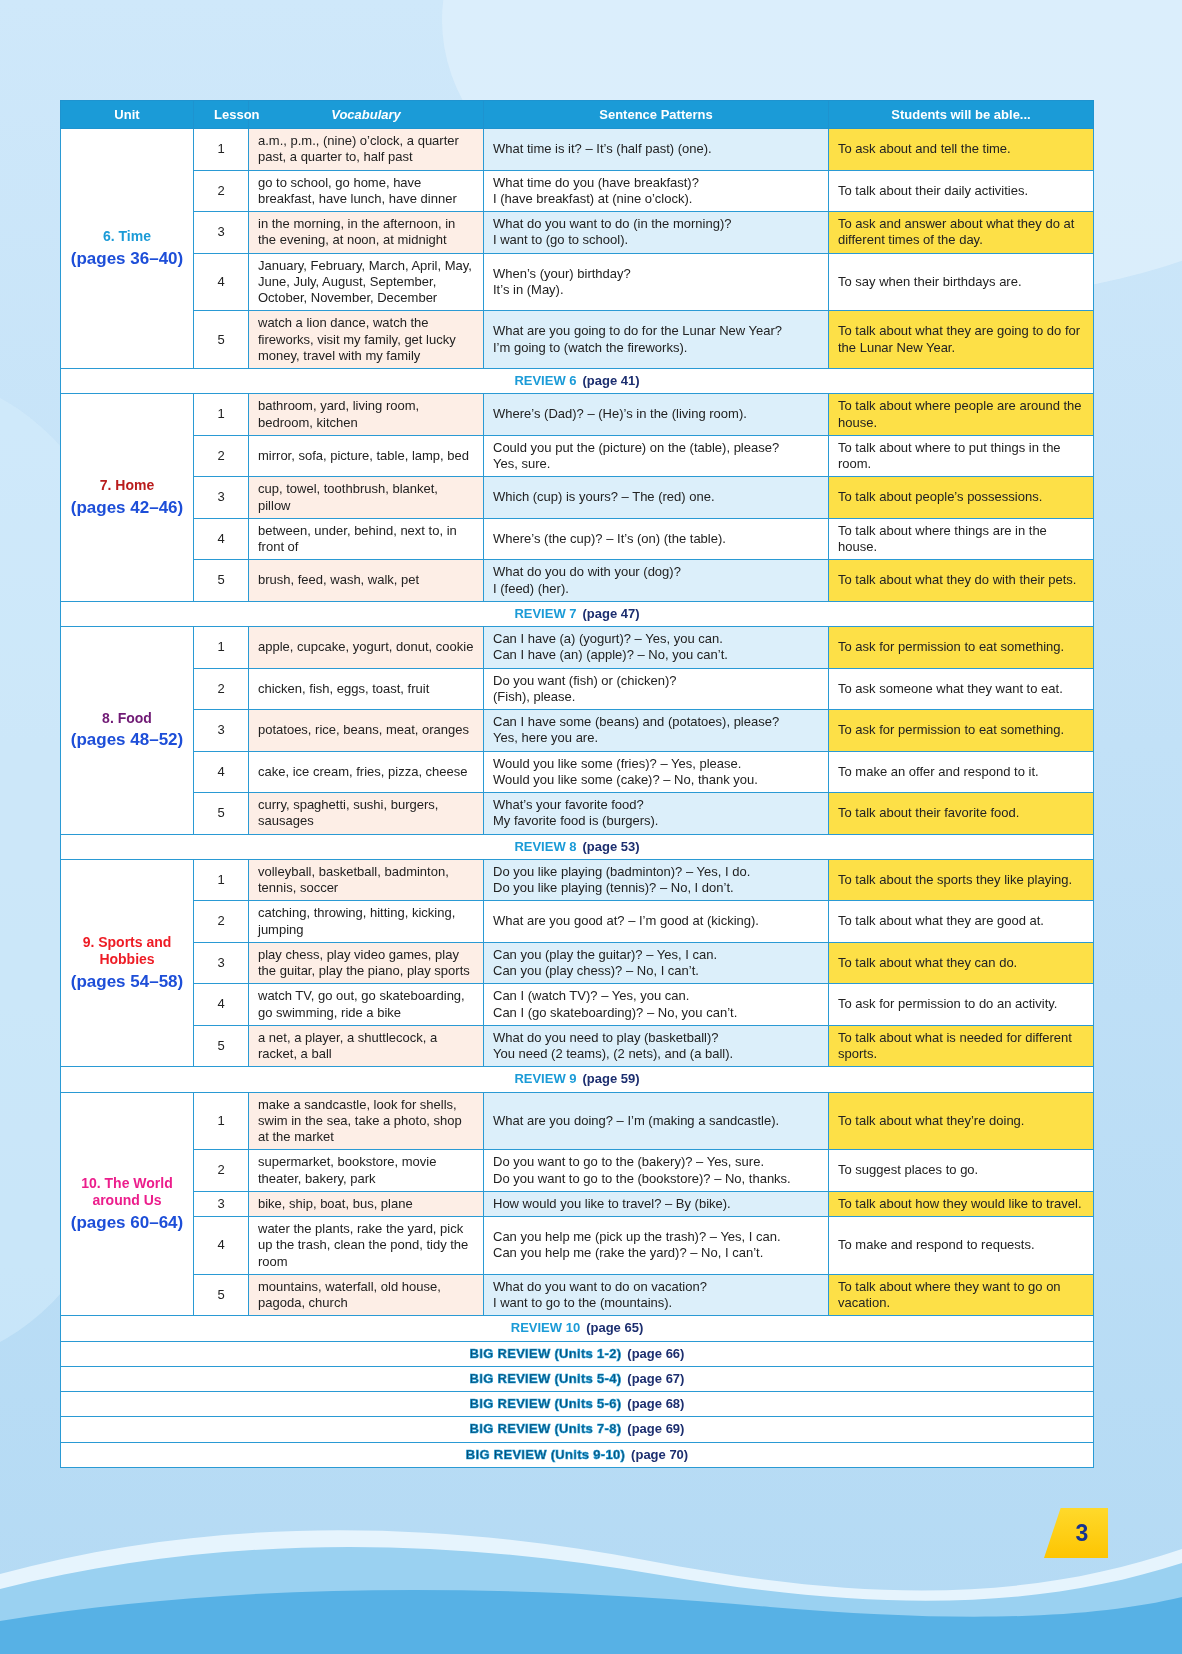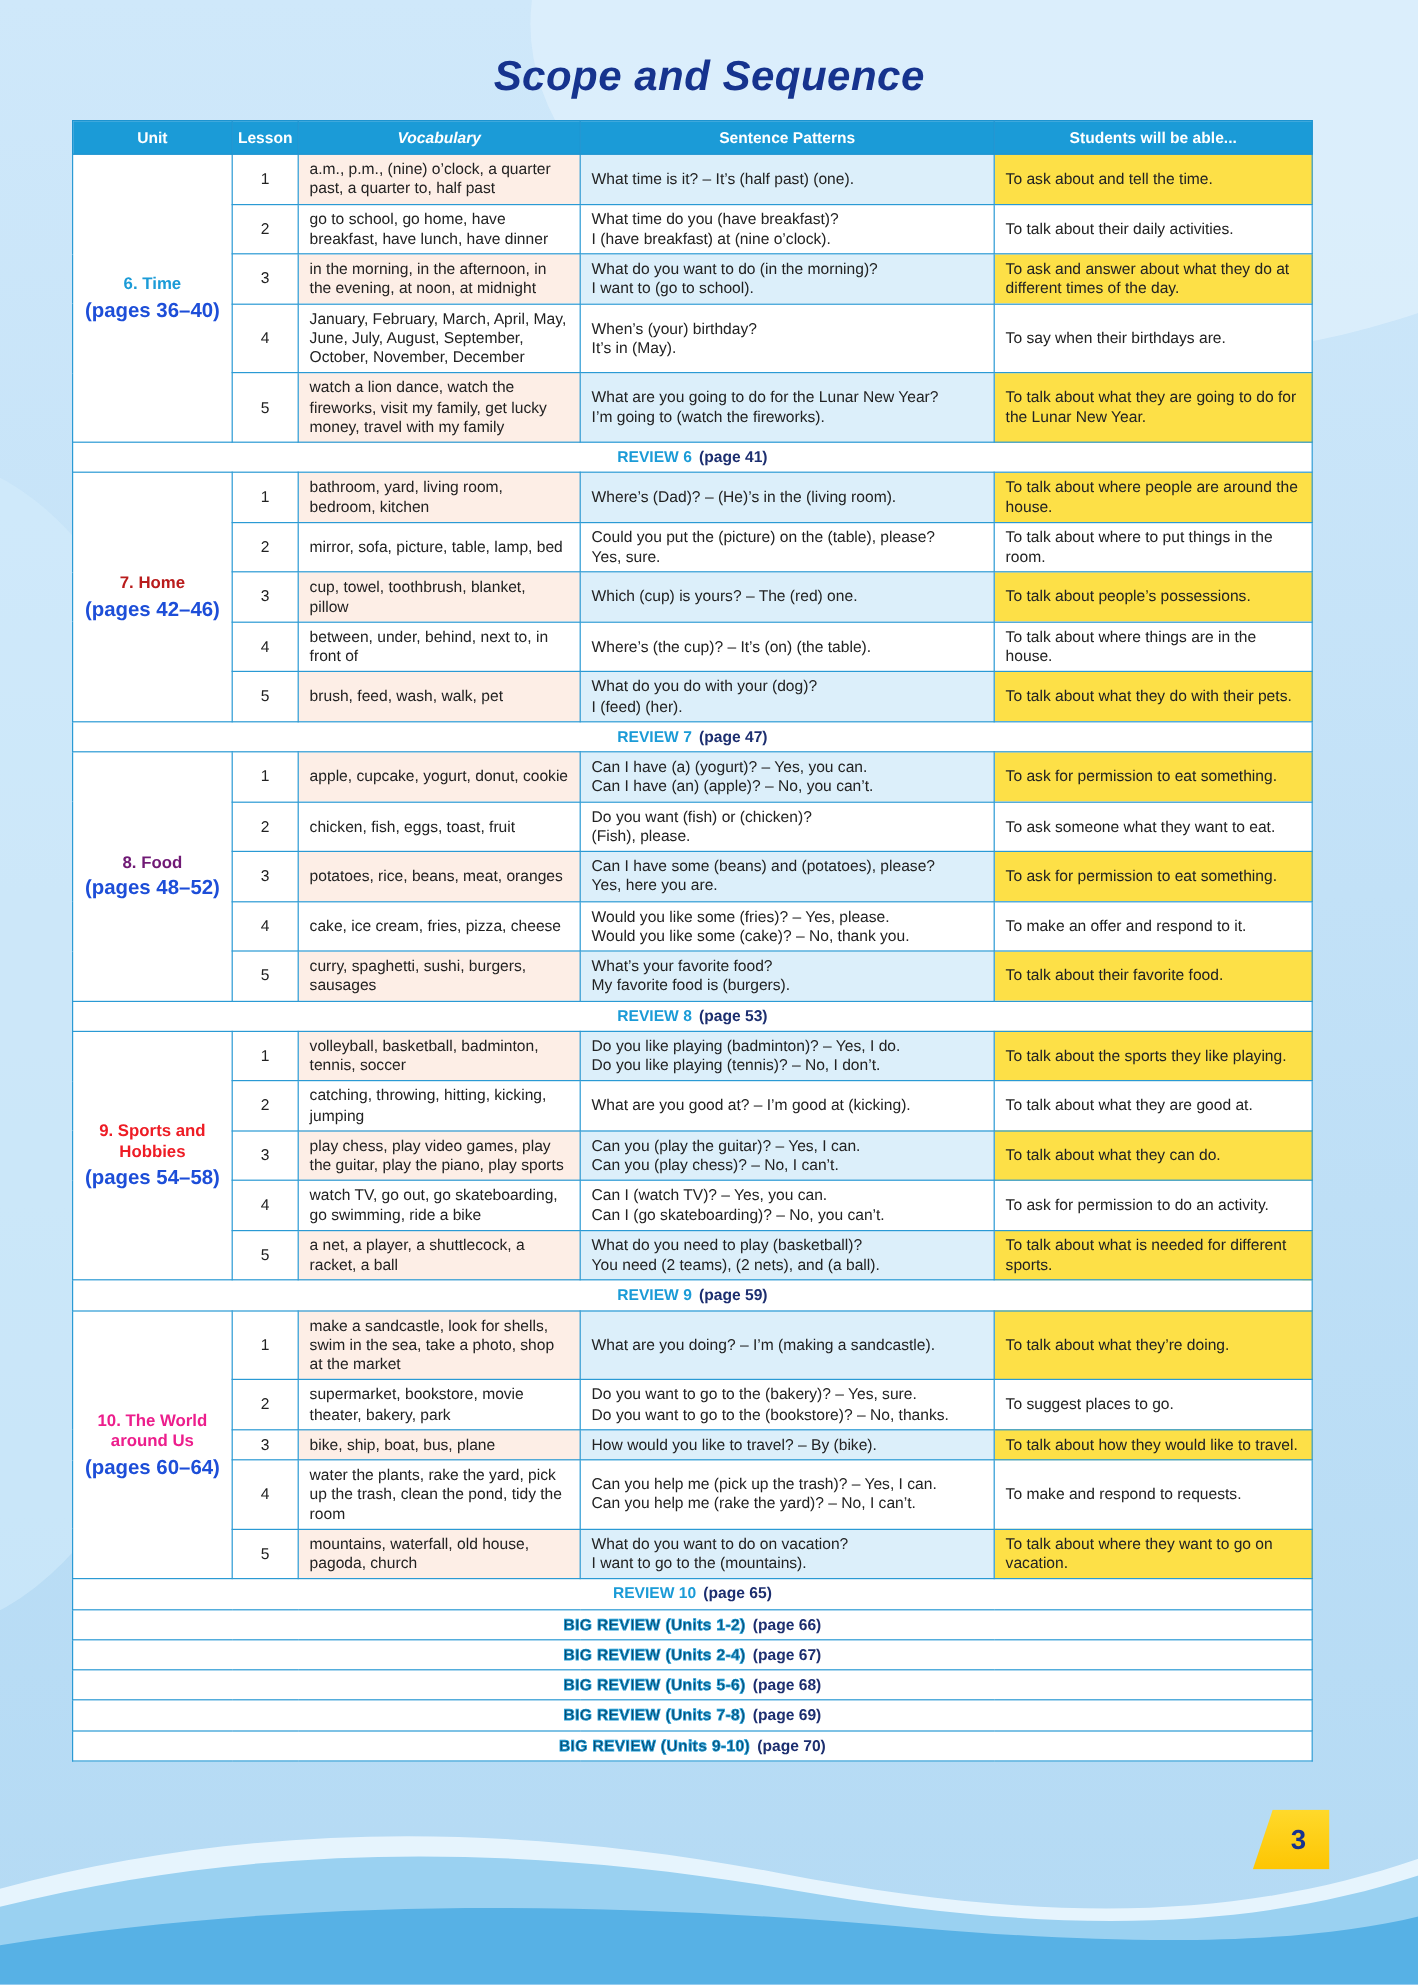--- a/index.html
+++ b/index.html
@@ -21,21 +21,21 @@
     position:absolute; top:44px; left:0; width:100%; text-align:center;
     font-size:35px; font-weight:bold; font-style:italic; color:#16338e; letter-spacing:.4px;
   }
 
   .scope-table {
     position:absolute; top:100px; left:60px; width:1033px;
     border-collapse:collapse; table-layout:fixed; background:#ffffff; z-index:2;
   }
   .scope-table th {
     background:#1b9bd7; color:#ffffff; font-size:13px; font-weight:bold;
-    padding:6px 4px; border:1.6px solid #1e93cf; text-align:center;
+    padding:6px 20px; border:1.6px solid #1e93cf; text-align:center;
   }
   .col-unit { width:133px; } .col-lesson { width:55px; } .col-vocab { width:235px;font-style:italic; }
   .col-patterns { width:345px; } .col-objective { width:265px; }
 
   .scope-table td {
     border:1.6px solid #2a9ad4; font-size:13px; color:#222222;
     padding:4px 9px; vertical-align:middle; line-height:1.25; background:#ffffff;
   }
   .lesson-num { text-align:center; font-size:14px; }
   .unit-cell { text-align:center; }
@@ -62,21 +62,20 @@
   .page-tab span { font-size:23px; font-weight:bold; color:#17338f; padding-left:12px; }
 </style>
 </head>
 <body>
 
 <div class="page">
 
   <div class="swoosh-top"></div>
   <div class="swoosh-left"></div>
 
-  <h1 class="title">Scope and Sequence</h1>
 
   <table class="scope-table">
     <thead>
       <tr>
         <th class="col-unit">Unit</th>
         <th class="col-lesson">Lesson</th>
         <th class="col-vocab">Vocabulary</th>
         <th class="col-patterns">Sentence Patterns</th>
         <th class="col-objective">Students will be able...</th>
       </tr>
@@ -282,21 +281,21 @@
 I want to go to the (mountains).</td>
           <td class="objective tint">To talk about where they want to go on vacation.</td>
         </tr>
         <tr class="review-row">
           <td class="review-cell" colspan="5"><span class="review-label">REVIEW 10</span><span class="review-page">(page 65)</span></td>
         </tr>
         <tr class="review-row big">
           <td class="review-cell" colspan="5"><span class="big-review-label">BIG REVIEW (Units 1-2)</span><span class="review-page">(page 66)</span></td>
         </tr>
         <tr class="review-row big">
-          <td class="review-cell" colspan="5"><span class="big-review-label">BIG REVIEW (Units 2-4)</span><span class="review-page">(page 67)</span></td>
+          <td class="review-cell" colspan="5"><span class="big-review-label">BIG REVIEW (Units 5-4)</span><span class="review-page">(page 67)</span></td>
         </tr>
         <tr class="review-row big">
           <td class="review-cell" colspan="5"><span class="big-review-label">BIG REVIEW (Units 5-6)</span><span class="review-page">(page 68)</span></td>
         </tr>
         <tr class="review-row big">
           <td class="review-cell" colspan="5"><span class="big-review-label">BIG REVIEW (Units 7-8)</span><span class="review-page">(page 69)</span></td>
         </tr>
         <tr class="review-row big">
           <td class="review-cell" colspan="5"><span class="big-review-label">BIG REVIEW (Units 9-10)</span><span class="review-page">(page 70)</span></td>
         </tr>

